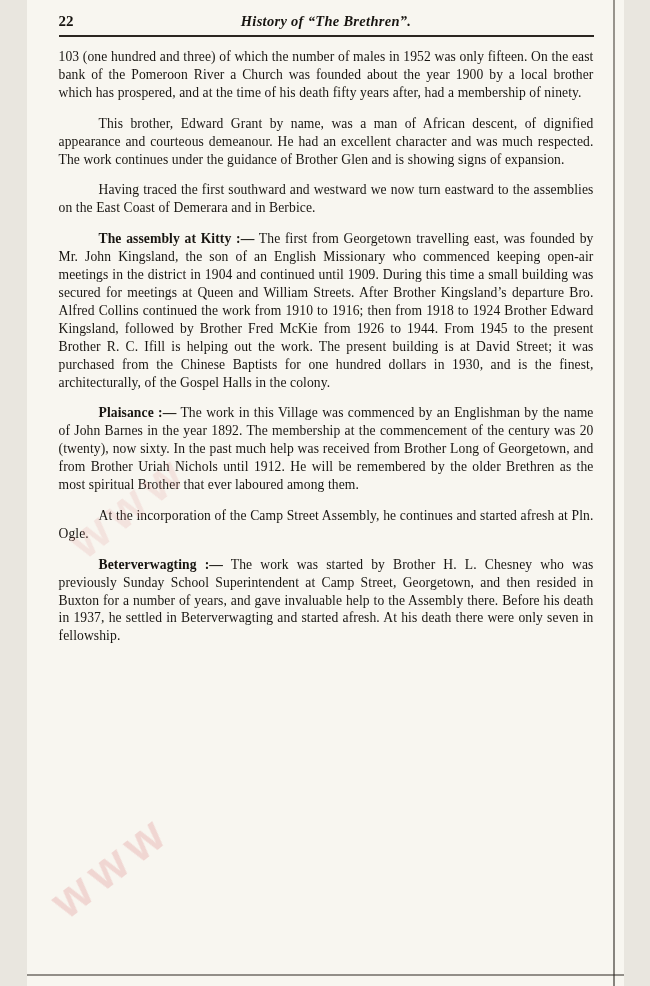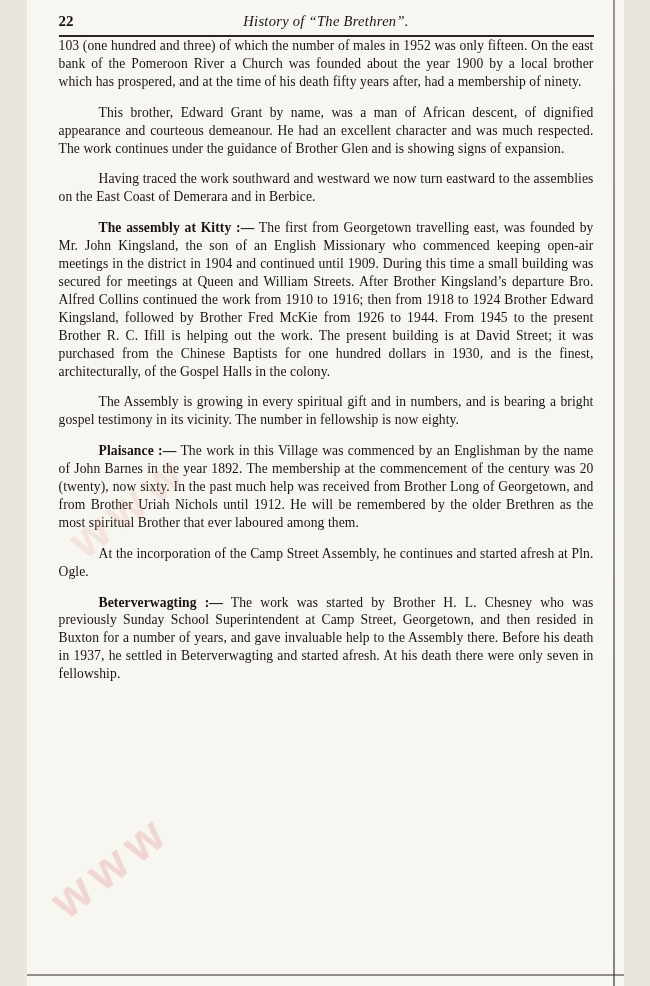--- a/index.html
+++ b/index.html
@@ -28,28 +28,29 @@
     border-bottom: 2px solid #2b2620;
   }
   .page-number {
     font-weight: bold;
     font-size: 15px;
     width: 70px;
   }
   .page-title {
     flex: 1;
     text-align: center;
-    font-weight: normal;
+    font-weight: bold;
     font-style: italic;
     font-size: 14.5px;
     margin-right: 70px;
     letter-spacing: 0.3px;
   }
   
   .content {
+    padding-top: 11px;
     font-size: 13.6px;
     line-height: 17.9px;
     text-align: justify;
     letter-spacing: 0.1px;
   }
   .para {
     margin: 0 0 13px 0;
     text-indent: 40px;
   }
   .para.no-indent {
@@ -108,25 +109,24 @@
     <span class="page-number">22</span>
     <span class="page-title">History of “The Brethren”.</span>
   </div>
 
   <div class="content">
 
     <p class="para no-indent"><span class="lead"></span><span>103 (one hundred and three) of which the number of males in 1952 was only fifteen. On the east bank of the Pomeroon River a Church was founded about the year 1900 by a local brother which has prospered, and at the time of his death fifty years after, had a membership of ninety.</span></p>
 
     <p class="para"><span class="lead"></span><span>This brother, Edward Grant by name, was a man of African descent, of dignified appearance and courteous demeanour. He had an excellent character and was much respected. The work continues under the guidance of Brother Glen and is showing signs of expansion.</span></p>
 
-    <p class="para"><span class="lead"></span><span>Having traced the work southward and westward we now turn eastward to the assemblies on the East Coast of Demerara and in Berbice.</span></p>
+    <p class="para"><span class="lead"></span><span>Having traced the first southward and westward we now turn eastward to the assemblies on the East Coast of Demerara and in Berbice.</span></p>
 
     <p class="para"><span class="lead">The assembly at Kitty :—</span><span> The first from Georgetown travelling east, was founded by Mr. John Kingsland, the son of an English Missionary who commenced keeping open-air meetings in the district in 1904 and continued until 1909. During this time a small building was secured for meetings at Queen and William Streets. After Brother Kingsland’s departure Bro. Alfred Collins continued the work from 1910 to 1916; then from 1918 to 1924 Brother Edward Kingsland, followed by Brother Fred McKie from 1926 to 1944. From 1945 to the present Brother R. C. Ifill is helping out the work. The present building is at David Street; it was purchased from the Chinese Baptists for one hundred dollars in 1930, and is the finest, architecturally, of the Gospel Halls in the colony.</span></p>
 
-    <p class="para"><span class="lead"></span><span>The Assembly is growing in every spiritual gift and in numbers, and is bearing a bright gospel testimony in its vicinity. The number in fellowship is now eighty.</span></p>
 
     <p class="para"><span class="lead">Plaisance :—</span><span> The work in this Village was commenced by an Englishman by the name of John Barnes in the year 1892. The membership at the commencement of the century was 20 (twenty), now sixty. In the past much help was received from Brother Long of Georgetown, and from Brother Uriah Nichols until 1912. He will be remembered by the older Brethren as the most spiritual Brother that ever laboured among them.</span></p>
 
     <p class="para"><span class="lead"></span><span>At the incorporation of the Camp Street Assembly, he continues and started afresh at Pln. Ogle.</span></p>
 
     <p class="para"><span class="lead">Beterverwagting :—</span><span> The work was started by Brother H. L. Chesney who was previously Sunday School Superintendent at Camp Street, Georgetown, and then resided in Buxton for a number of years, and gave invaluable help to the Assembly there. Before his death in 1937, he settled in Beterverwagting and started afresh. At his death there were only seven in fellowship.</span></p>
 
   </div>
 
   <div class="watermark upper">www</div>

